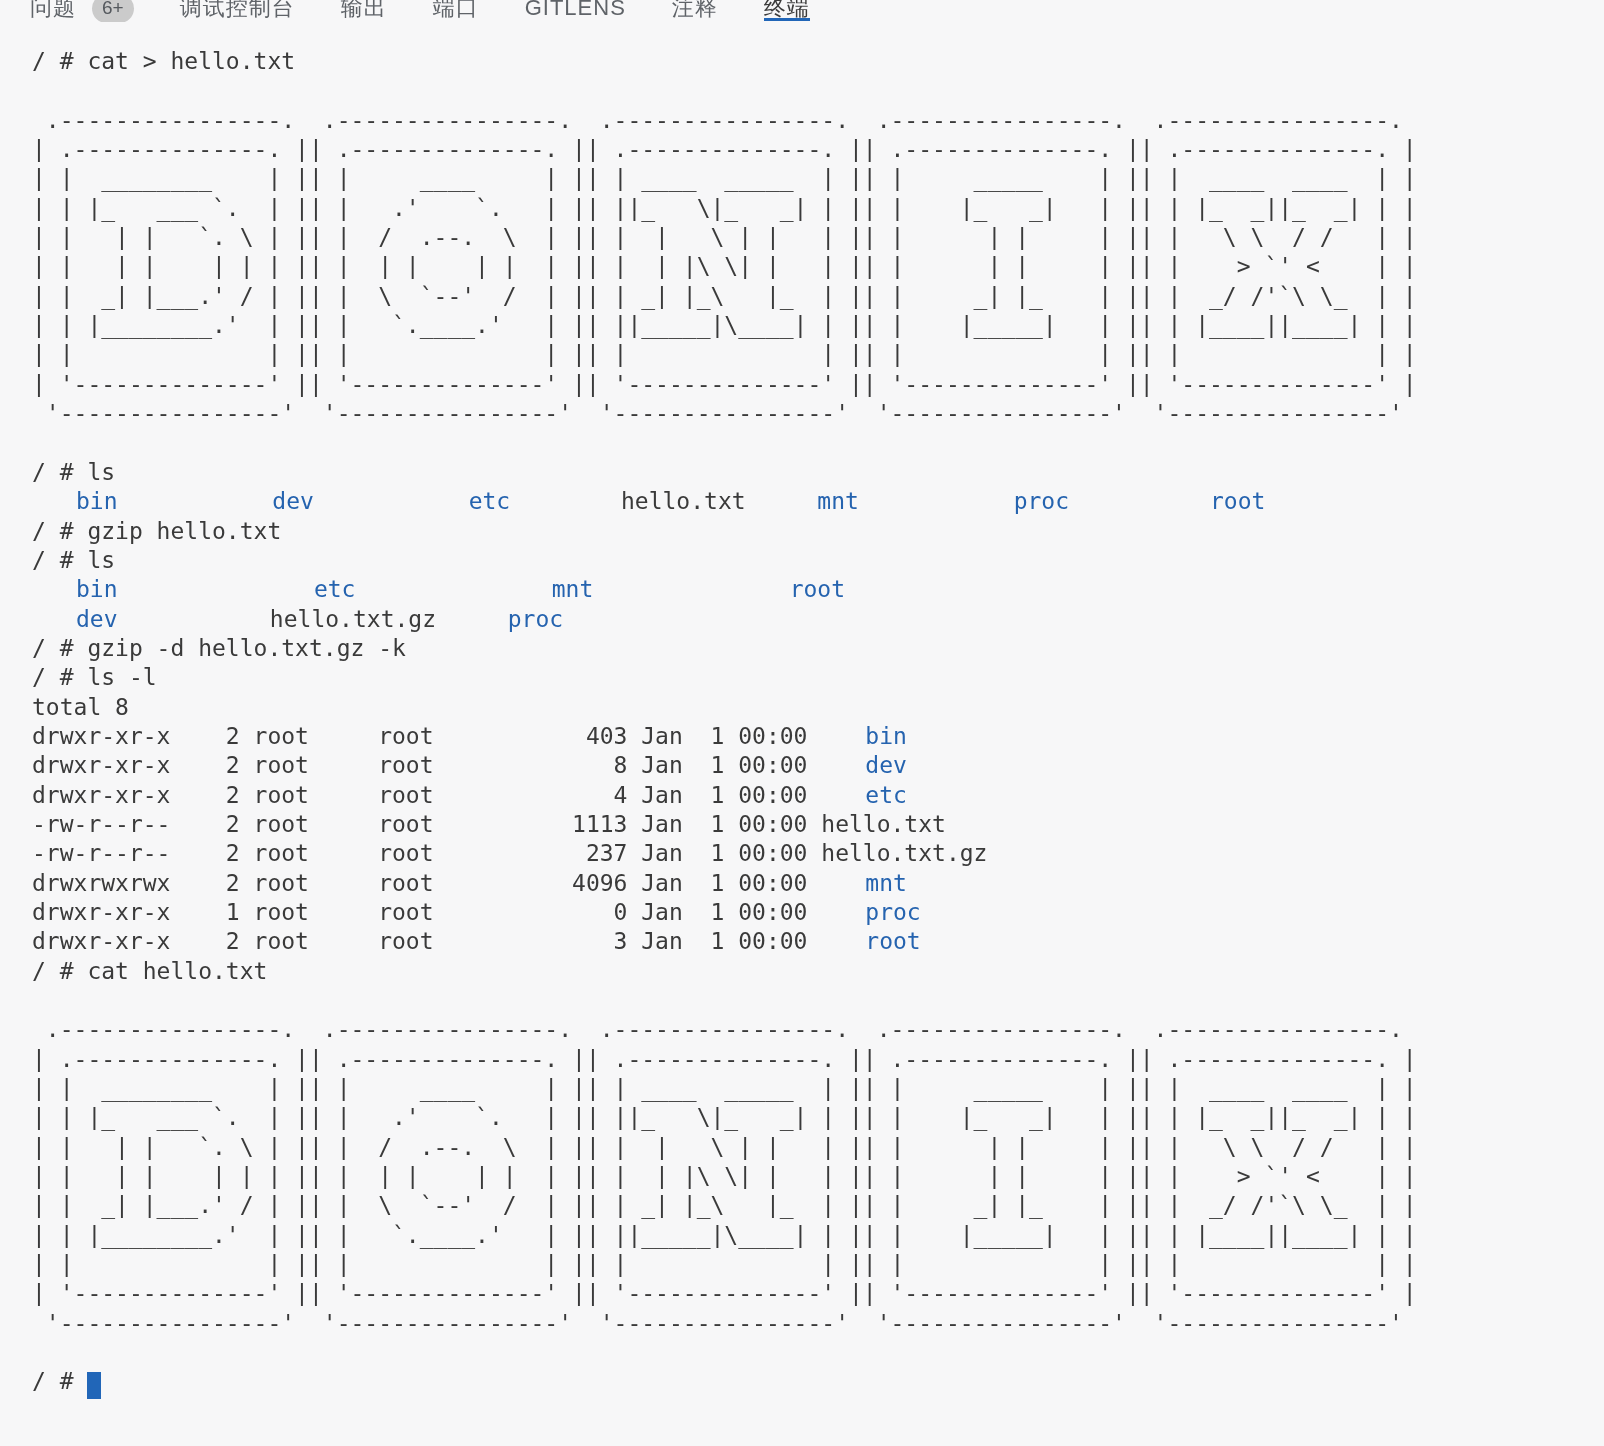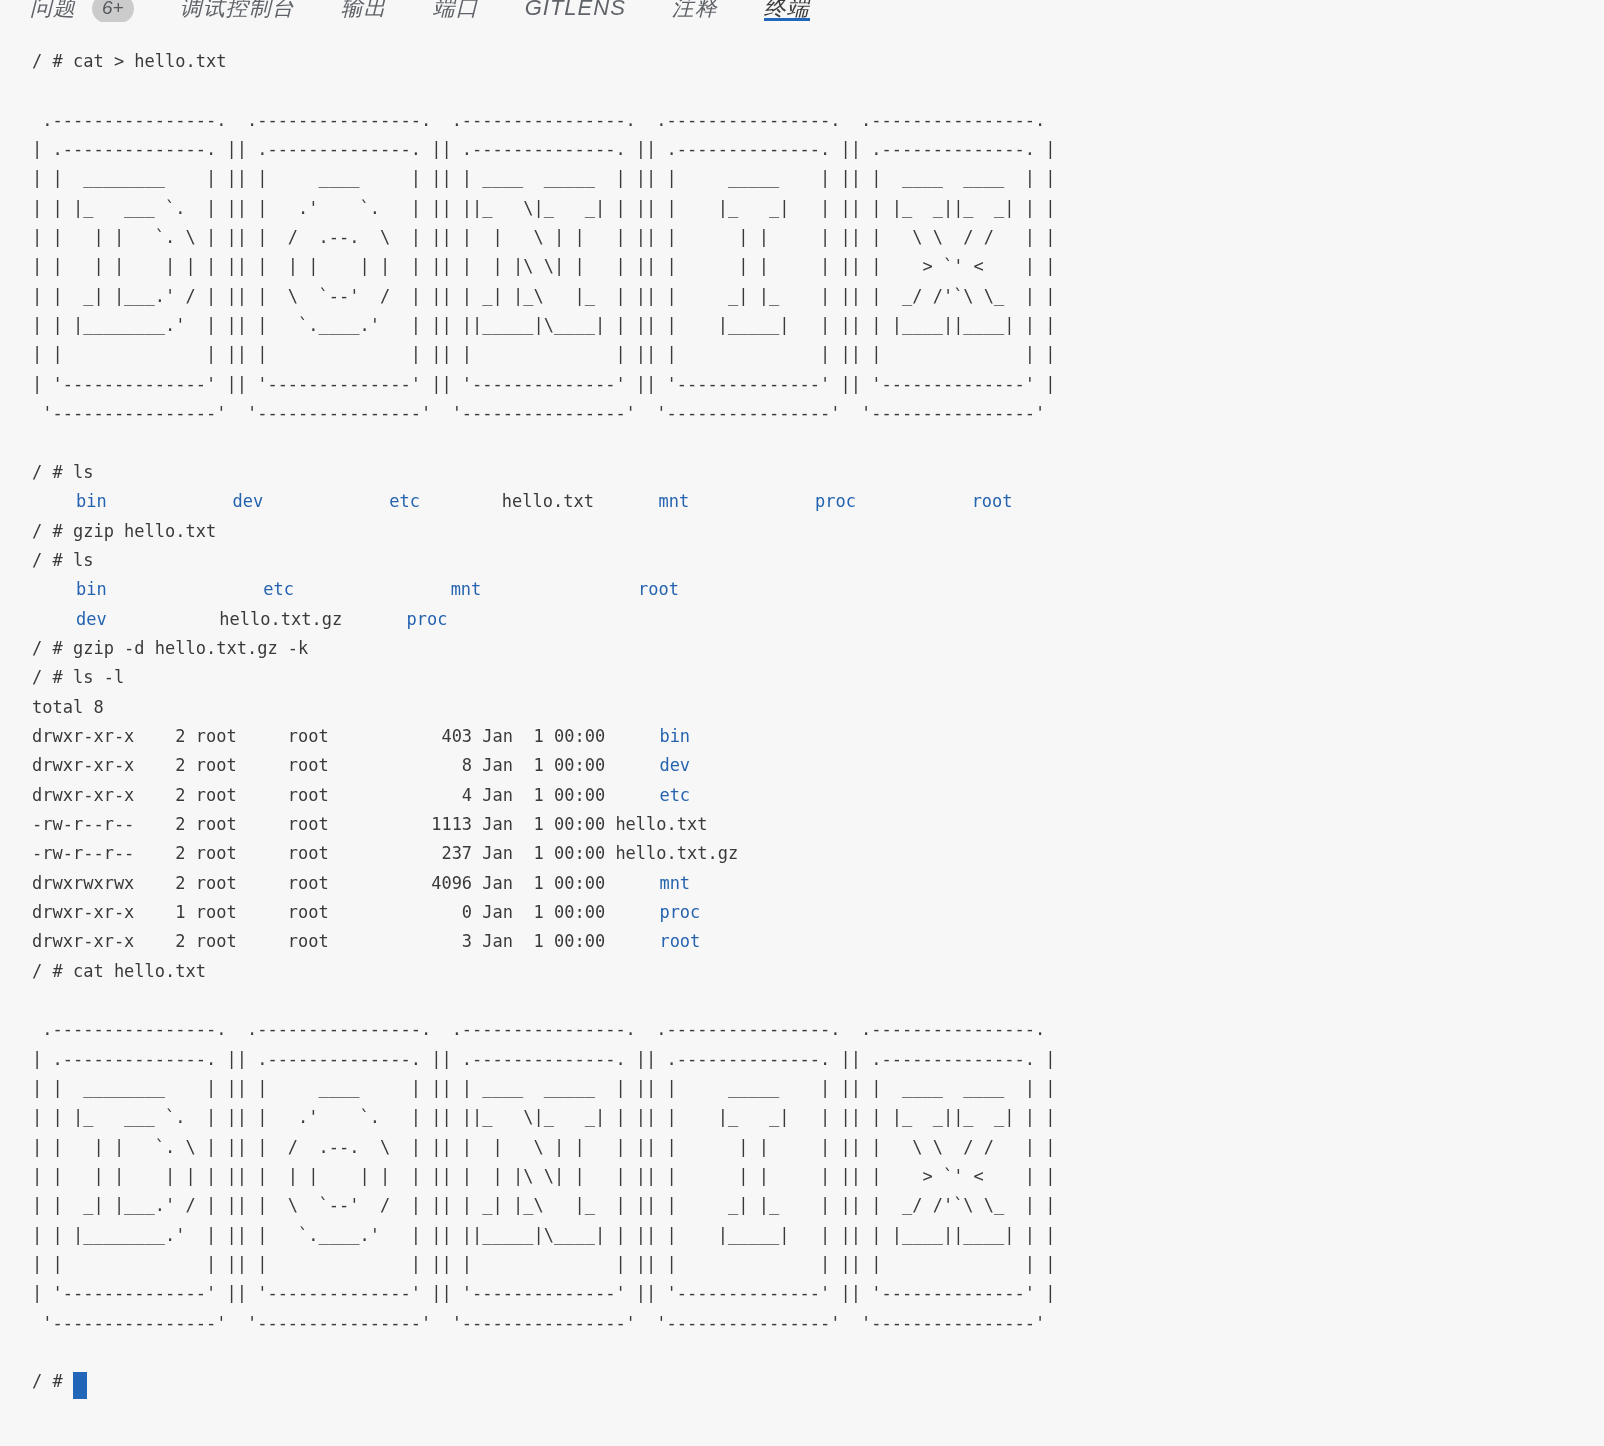--- a/index.html
+++ b/index.html
@@ -9,21 +9,21 @@
   *{box-sizing:border-box;}
   html,body{margin:0;padding:0;}
   body{
     width:1604px;height:1446px;overflow:hidden;
     background:var(--bg);
     font-family:"Liberation Sans","DejaVu Sans",sans-serif;
   }
   
   .tabbar{
     position:relative;height:22px;overflow:hidden;
-    display:flex;align-items:flex-start;padding-left:30px;font-style:italic;
+    display:flex;align-items:flex-start;padding-left:30px;
   }
   .tab{
     position:relative;flex:0 0 auto;margin-right:46px;margin-top:-14px;
     height:44px;display:flex;align-items:center;cursor:pointer;
   }
   .tab-label{
     font-size:22px;letter-spacing:1px;color:var(--tab-text);white-space:nowrap;
   }
   .tab.active .tab-label{color:#3c3c3c;}
   .tab.active::after{
@@ -31,21 +31,21 @@
     background:var(--accent);
   }
   .badge{
     margin-left:16px;background:var(--badge-bg);color:var(--badge-text);
     border-radius:15px;padding:4px 10px 6px 10px;font-size:19px;line-height:1;
   }
   
   .terminal{
     margin:0;padding:25px 0 0 32px;
     font-family:"DejaVu Sans Mono","Liberation Mono",monospace;
-    font-size:17px;line-height:29.35px;
+    font-size:23px;line-height:29.35px;
     color:var(--text);white-space:pre;cursor:text;
   }
   .terminal .dir{color:var(--dir);margin-left:44px;}
   .terminal .cursor{
     background:var(--accent);color:transparent;
     display:inline-block;width:14px;height:27px;vertical-align:-5px;
   }
 </style>
 </head>
 <body>

